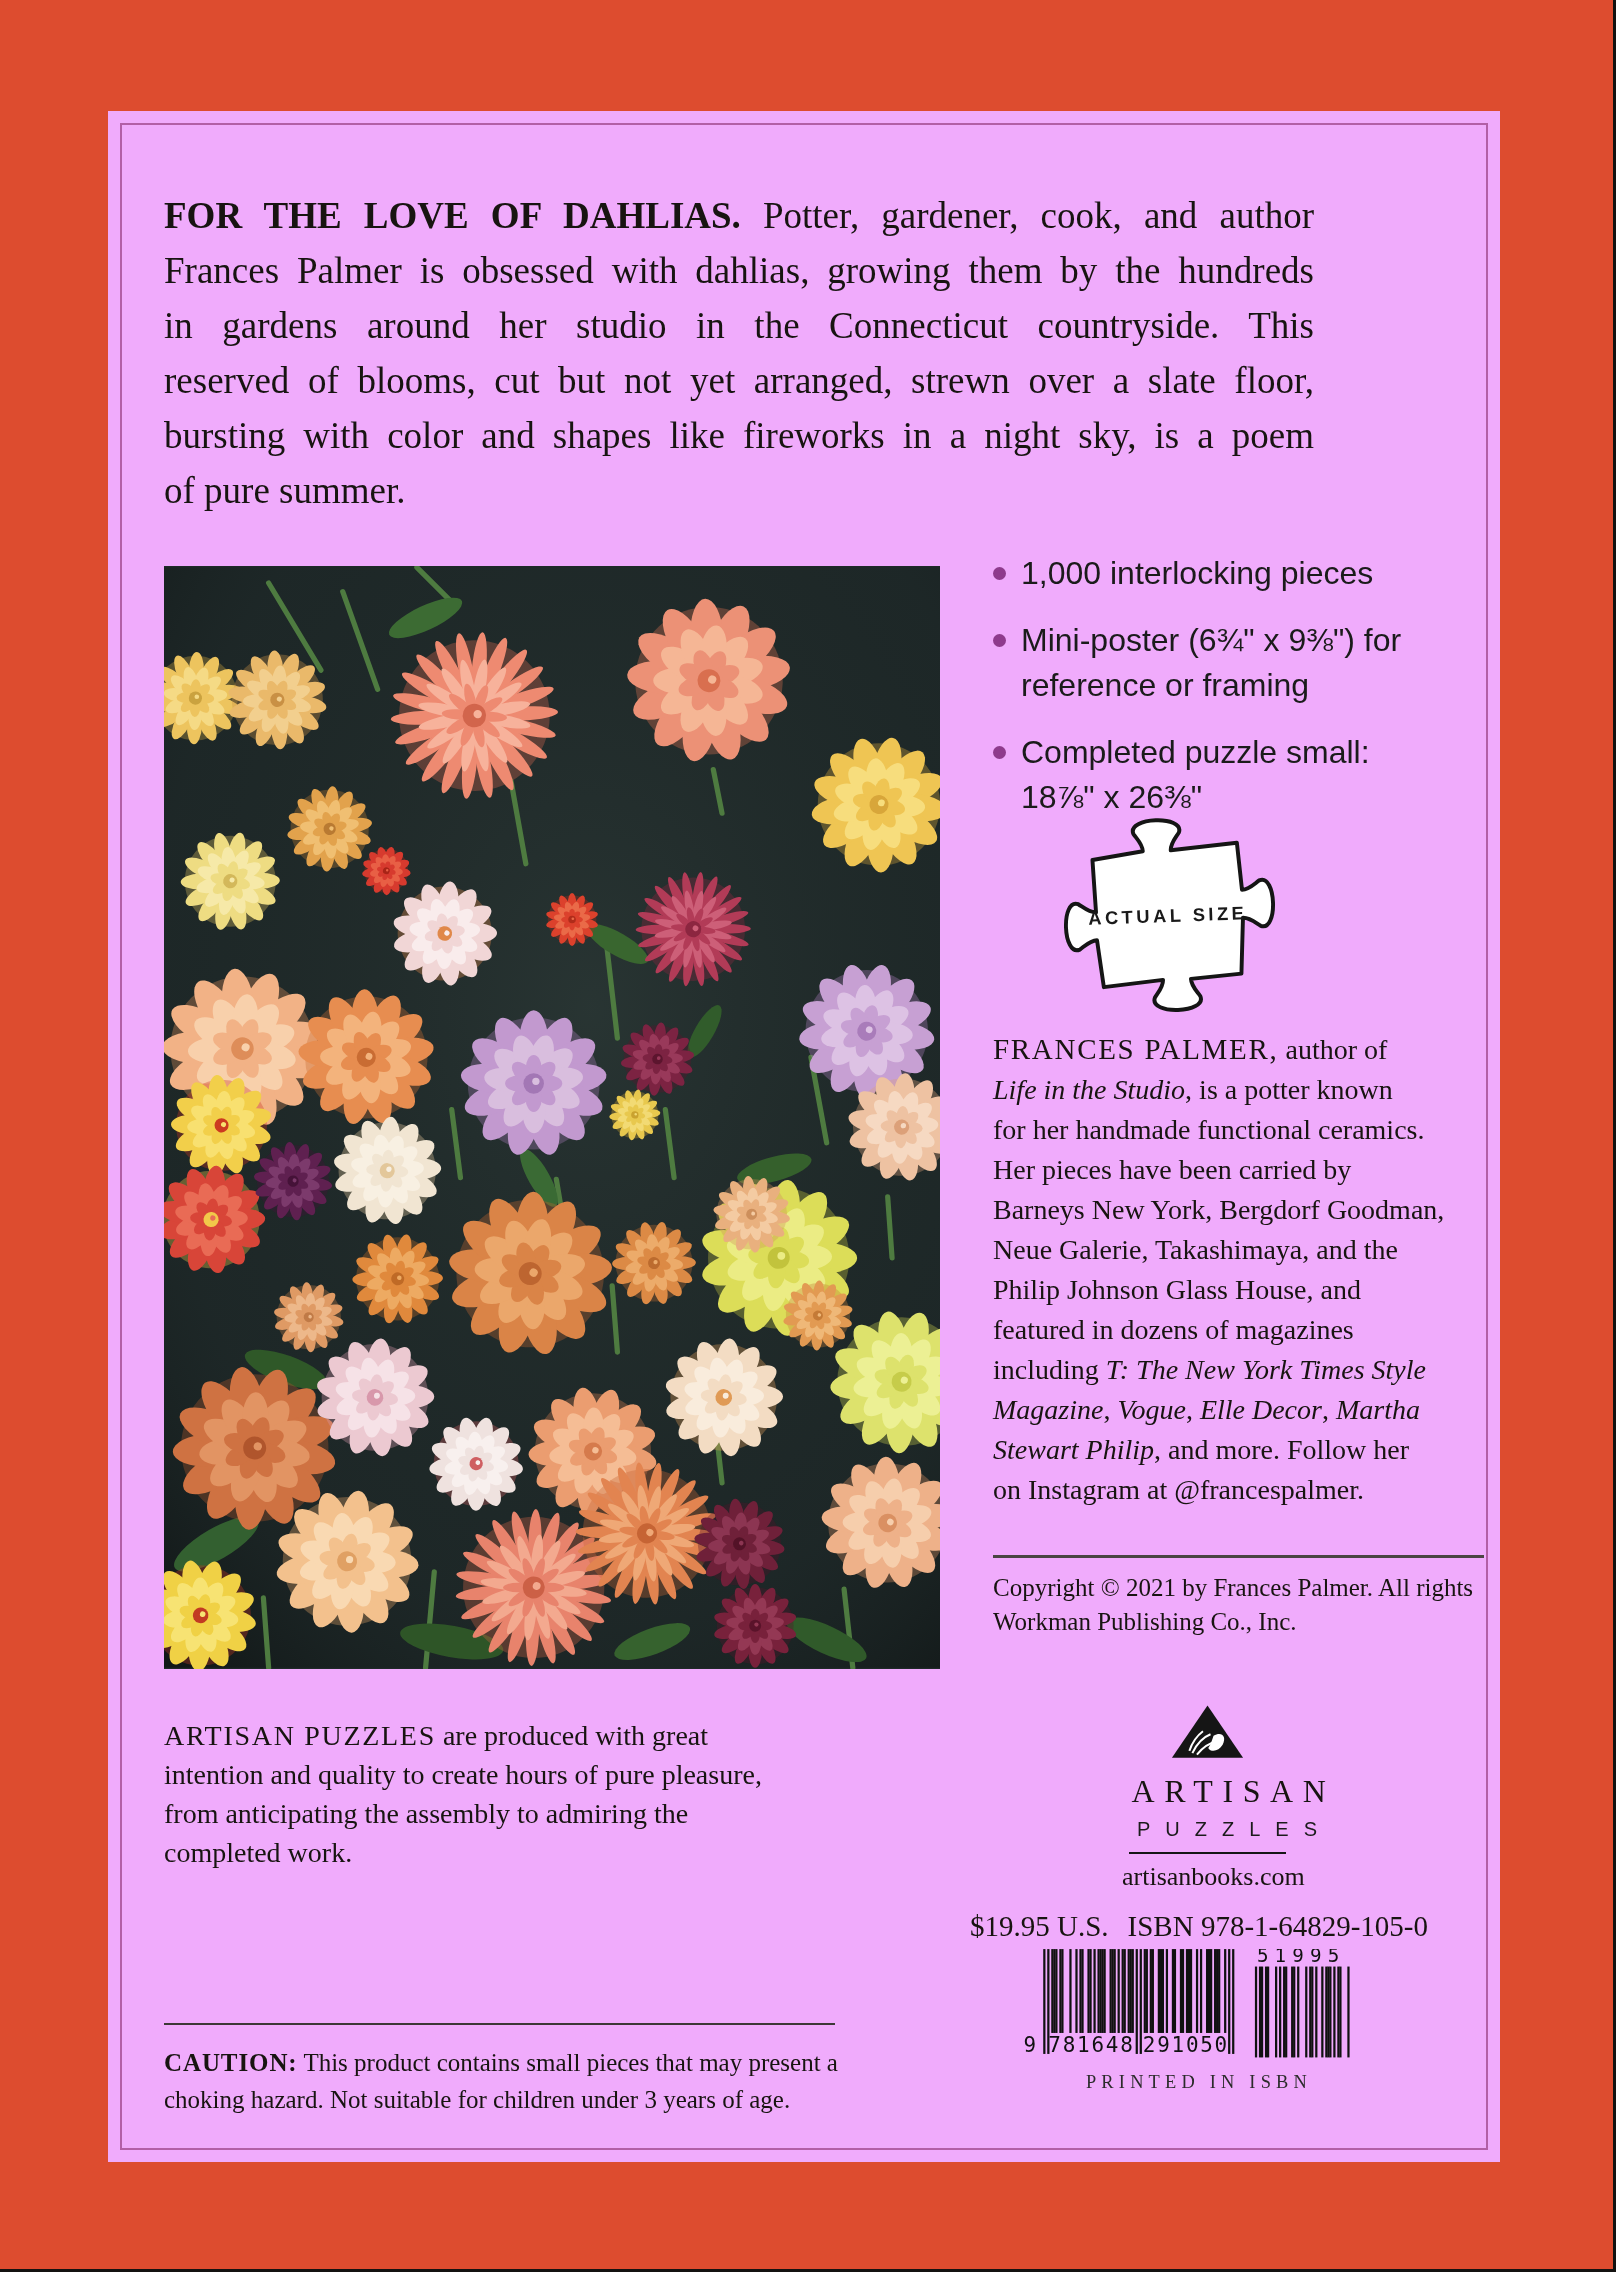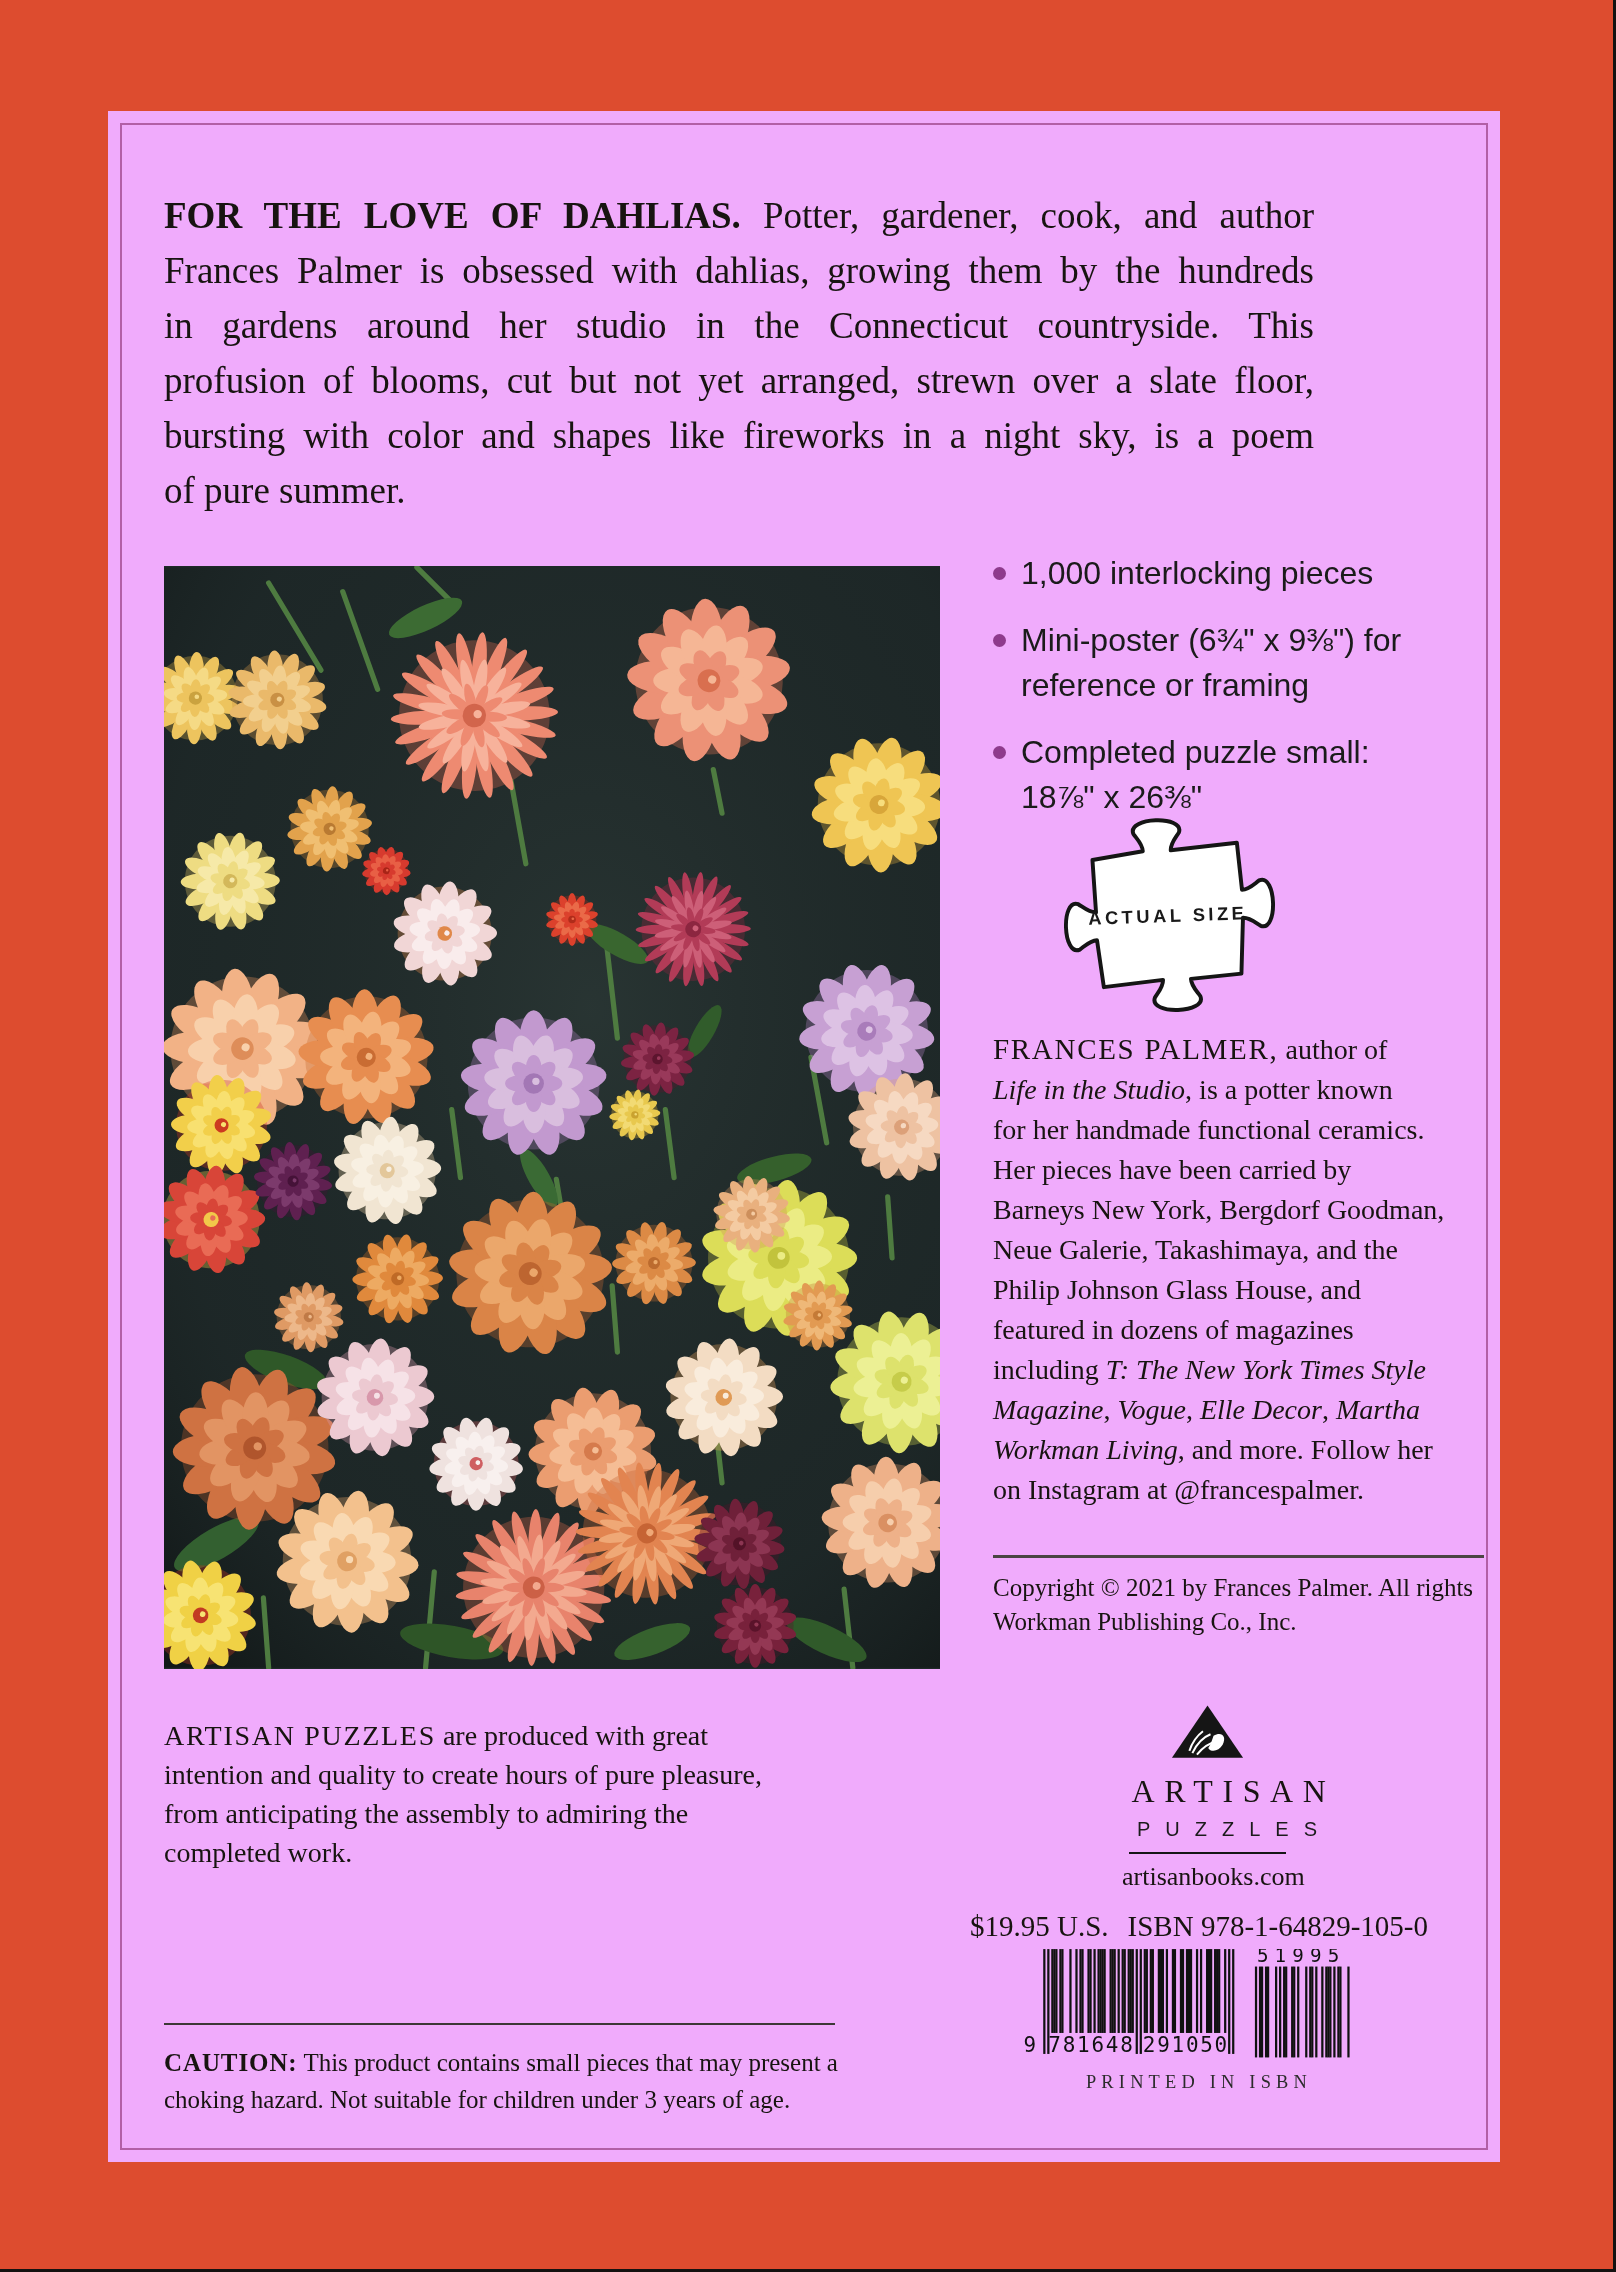--- a/index.html
+++ b/index.html
@@ -57,21 +57,21 @@
 <body>
 
 <div class="page">
   <div class="panel">
     <div class="panel-line"></div>
 
     <div class="intro">
         <div class="tl jl"><span class="bd">FOR THE LOVE OF DAHLIAS.</span><span> Potter, gardener, cook, and author</span></div>
         <div class="tl jl"><span>Frances Palmer is obsessed with dahlias, growing them by the hundreds</span></div>
         <div class="tl jl"><span>in gardens around her studio in the Connecticut countryside. This</span></div>
-        <div class="tl jl"><span>profusion of blooms, cut but not yet arranged, strewn over a slate floor,</span></div>
+        <div class="tl jl"><span>reserved of blooms, cut but not yet arranged, strewn over a slate floor,</span></div>
         <div class="tl jl"><span>bursting with color and shapes like fireworks in a night sky, is a poem</span></div>
         <div class="tl"><span>of pure summer.</span></div>
       </div>
 
     <div class="photo">
         <svg width="776" height="1103" viewBox="0 0 890 1262">
           <defs>
             <radialGradient id="vg" cx="55%" cy="40%" r="80%">
       <stop offset="0%" stop-color="#3a4a45" stop-opacity="0.35"></stop>
       <stop offset="70%" stop-color="#141d1d" stop-opacity="0.15"></stop>
@@ -1787,21 +1787,21 @@
         <div class="tl"><span class="sc">FRANCES PALMER,</span><span> author of</span></div>
         <div class="tl"><span class="it">Life in the Studio</span><span>, is a potter known</span></div>
         <div class="tl"><span>for her handmade functional ceramics.</span></div>
         <div class="tl"><span>Her pieces have been carried by</span></div>
         <div class="tl"><span>Barneys New York, Bergdorf Goodman,</span></div>
         <div class="tl"><span>Neue Galerie, Takashimaya, and the</span></div>
         <div class="tl"><span>Philip Johnson Glass House, and</span></div>
         <div class="tl"><span>featured in dozens of magazines</span></div>
         <div class="tl"><span>including </span><span class="it">T: The New York Times Style</span></div>
         <div class="tl"><span class="it">Magazine</span><span>, </span><span class="it">Vogue</span><span>, </span><span class="it">Elle Decor</span><span>, </span><span class="it">Martha</span></div>
-        <div class="tl"><span class="it">Workman Living</span><span>, and more. Follow her</span></div>
+        <div class="tl"><span class="it">Stewart Philip</span><span>, and more. Follow her</span></div>
         <div class="tl"><span>on Instagram at @francespalmer.</span></div>
       </div>
 
     <div class="copy-rule"></div>
     <div class="copyright">
         <div class="tl"><span>Copyright © 2021 by Frances Palmer. All rights</span></div>
         <div class="tl"><span>Workman Publishing Co., Inc.</span></div>
       </div>
 
     <div class="about">

